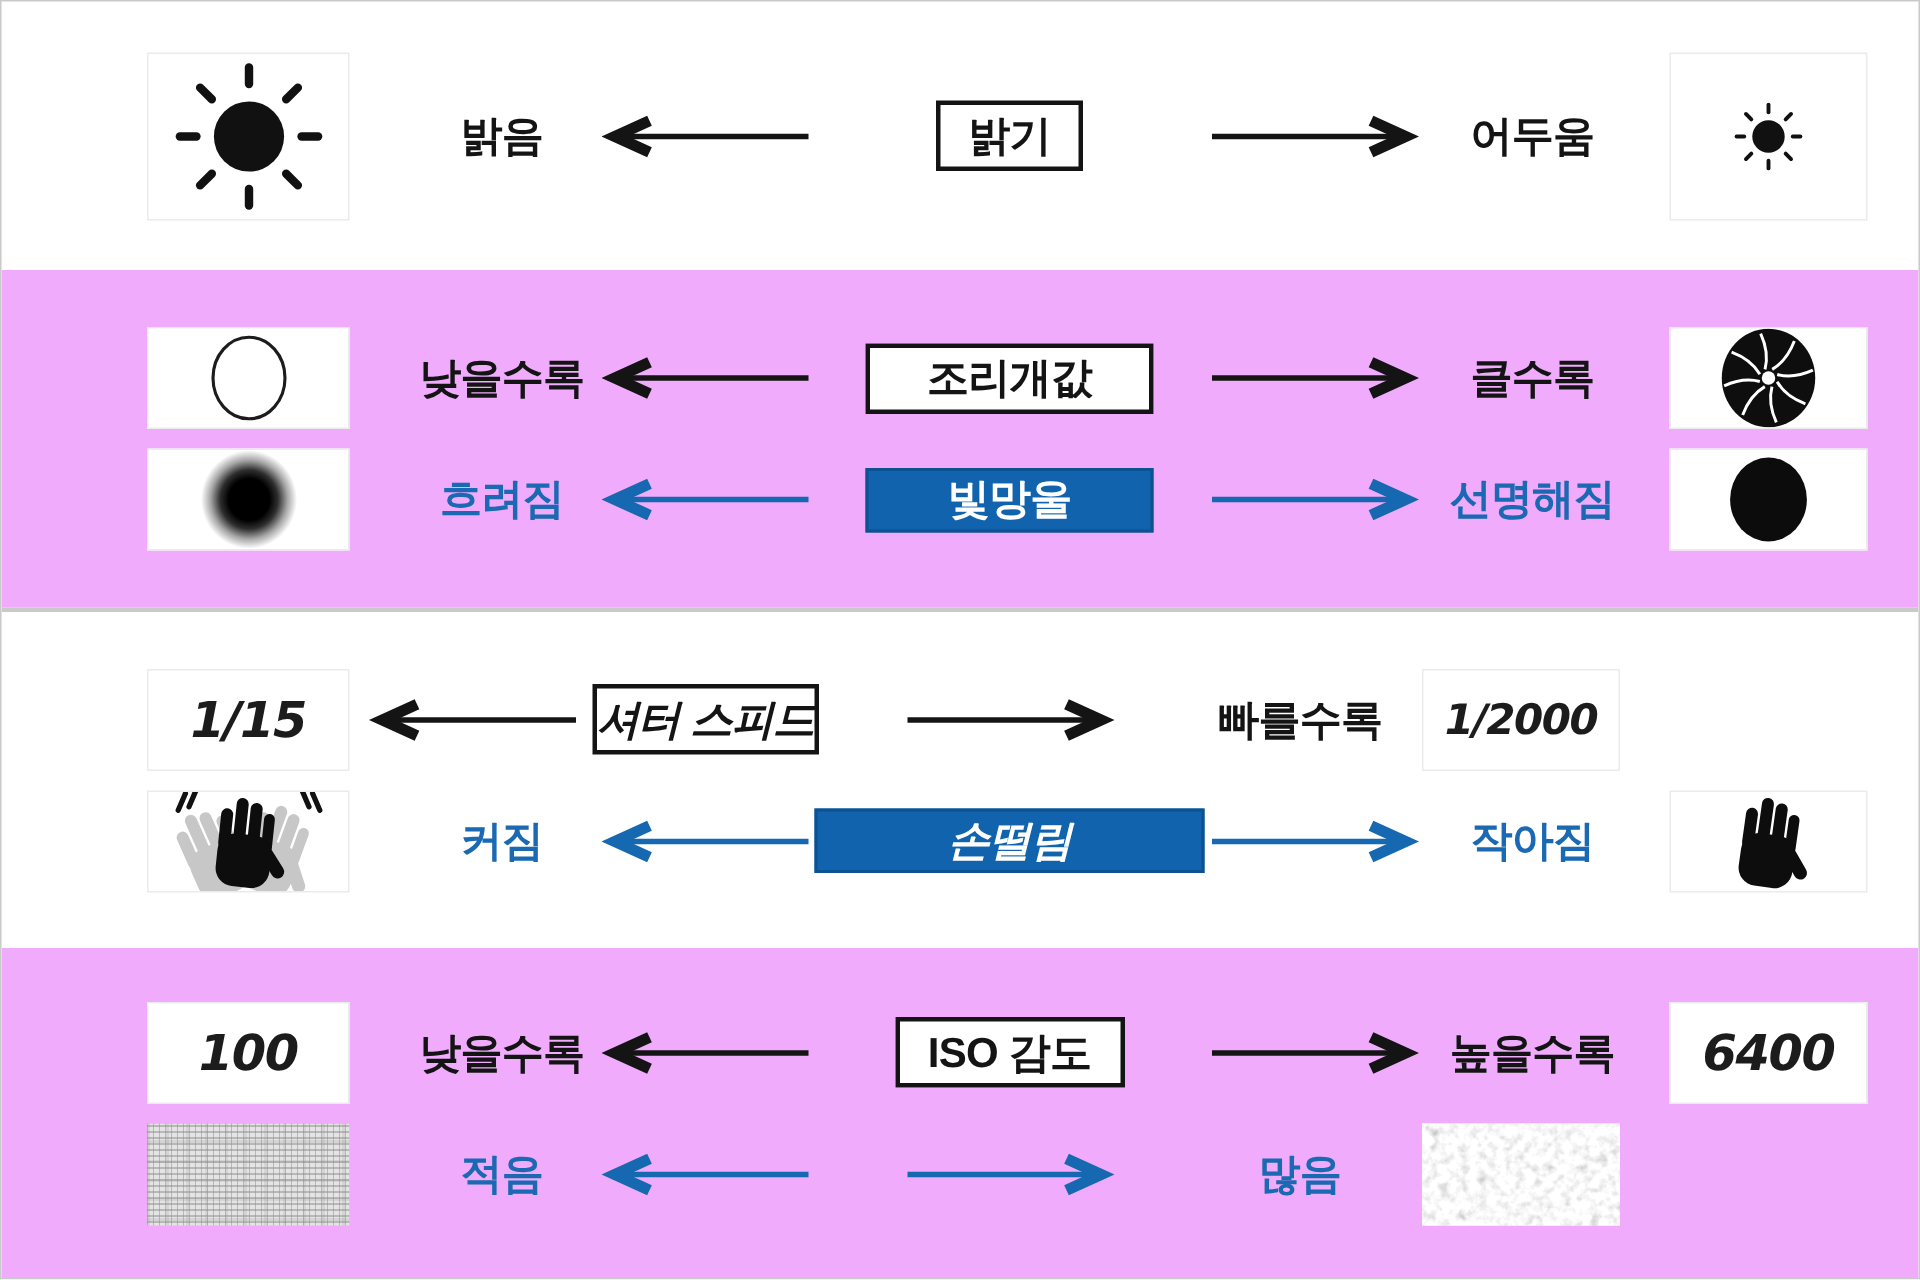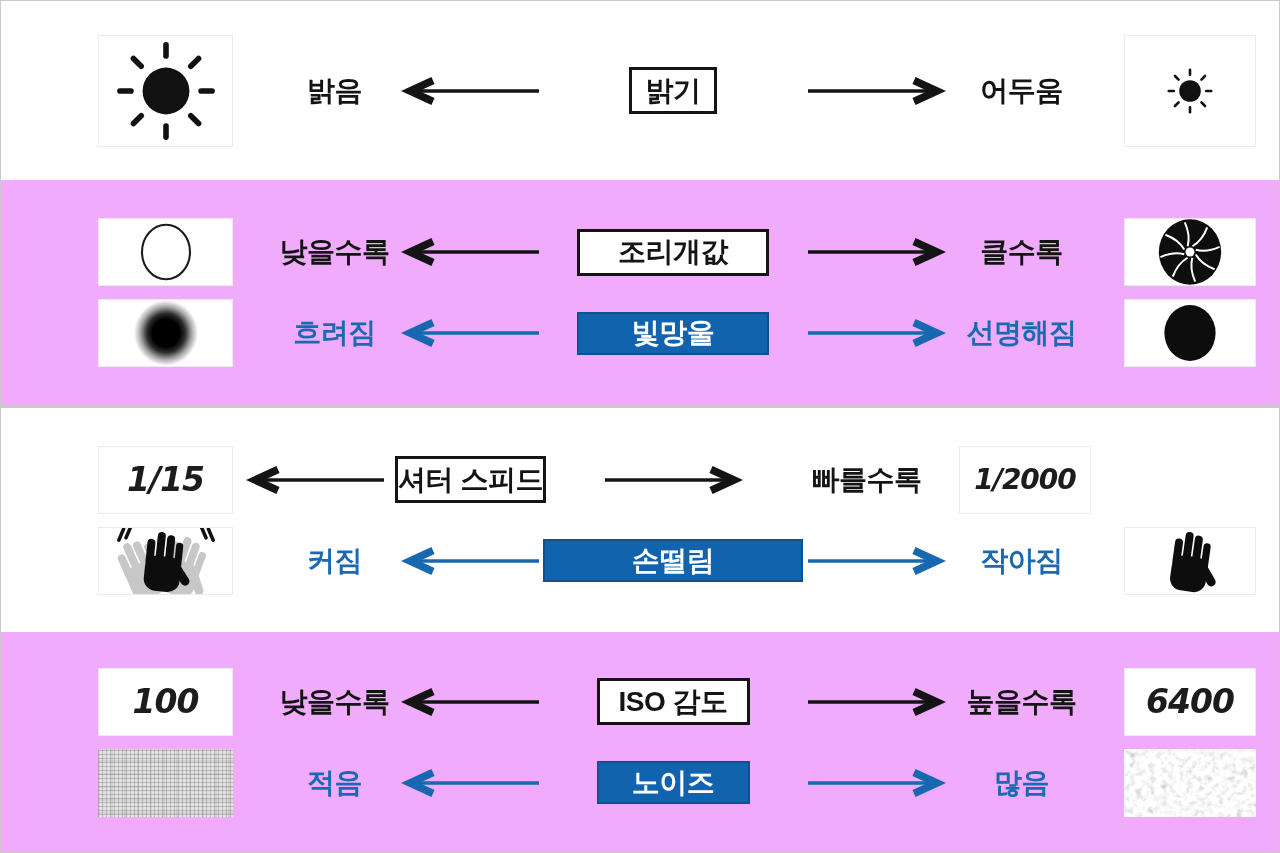--- a/index.html
+++ b/index.html
@@ -23,41 +23,41 @@
   .hr-divider{height:3px;background:#c9c9c9;width:100%;}
 
   .crow{
     display:grid;
     grid-template-columns:200px 165px 145px 260px 145px 165px 200px;
     align-items:center;
     padding-left:32px;
   }
   .cell{display:flex;align-items:center;justify-content:center;}
   .c-left-icon{justify-content:flex-end;}
-  .c-right-icon{justify-content:flex-start;margin-left:11px;}
+  .c-right-icon{justify-content:flex-start;}
   .c-label{font-size:28px;font-weight:800;color:#141414;letter-spacing:-0.5px;white-space:nowrap;}
   .c-label.l{padding-left:38px;}
   .c-label.r{padding-right:18px;}
   .crow.blue .c-label{color:#1a69b2;}
 
   
   .arrow{display:block;color:#141414;}
   .crow.blue .arrow{color:#1668b0;}
   .arrow .shaft{stroke:currentColor;stroke-width:3.6;}
   .arrow .head{stroke:currentColor;stroke-width:7.5;fill:none;stroke-linejoin:miter;}
   .arrow.right{transform:scaleX(-1);}
 
   
   .center-box{
     display:flex;align-items:center;justify-content:center;
     font-size:28px;font-weight:800;letter-spacing:-0.5px;white-space:nowrap;
   }
   .center-box.term{background:#ffffff;border:3px solid #141414;color:#141414;height:47px;}
   .center-box.effect{background:#1063ac;border:2px solid #0c5191;color:#ffffff;height:43px;}
-  .w110{width:88px;text-align:right;} .w184{width:192px;} .w242{width:268px;} .w135{width:153px;}
+  .w110{width:98px;text-align:right;} .w184{width:192px;} .w242{width:268px;font-style:italic;} .w135{width:153px;}
 
   
   .icon-card{
     background:#ffffff;border:1px solid #ebebeb;
     display:flex;align-items:center;justify-content:center;
     width:135px;height:68px;overflow:hidden;
   }
   .c-right-icon .icon-card{width:132px;}
   .icon-card.tall{height:112px;}
   .icon-card.no-pad{border:none;}
@@ -345,23 +345,20 @@
         </div>
       </div>
       <div class="cell c-label l">적음</div>
       <div class="cell">
         <svg class="arrow" width="140" height="30" viewBox="0 0 140 30">
             <line class="shaft" x1="138" y1="15" x2="16" y2="15"></line>
             <path class="head" d="M32 4.5 L9 15 L32 25.5"></path>
           </svg>
       </div>
       <div class="cell">
-        <div class="center-box effect w135">노이즈</div>
-      </div>
-      <div class="cell">
         <svg class="arrow right" width="140" height="30" viewBox="0 0 140 30">
             <line class="shaft" x1="138" y1="15" x2="16" y2="15"></line>
             <path class="head" d="M32 4.5 L9 15 L32 25.5"></path>
           </svg>
       </div>
       <div class="cell c-label r">많음</div>
       <div class="cell c-right-icon">
         <div class="icon-card no-pad">
           <svg width="132" height="88">
               <rect width="132" height="88" filter="url(#heavyNoise)"></rect>

